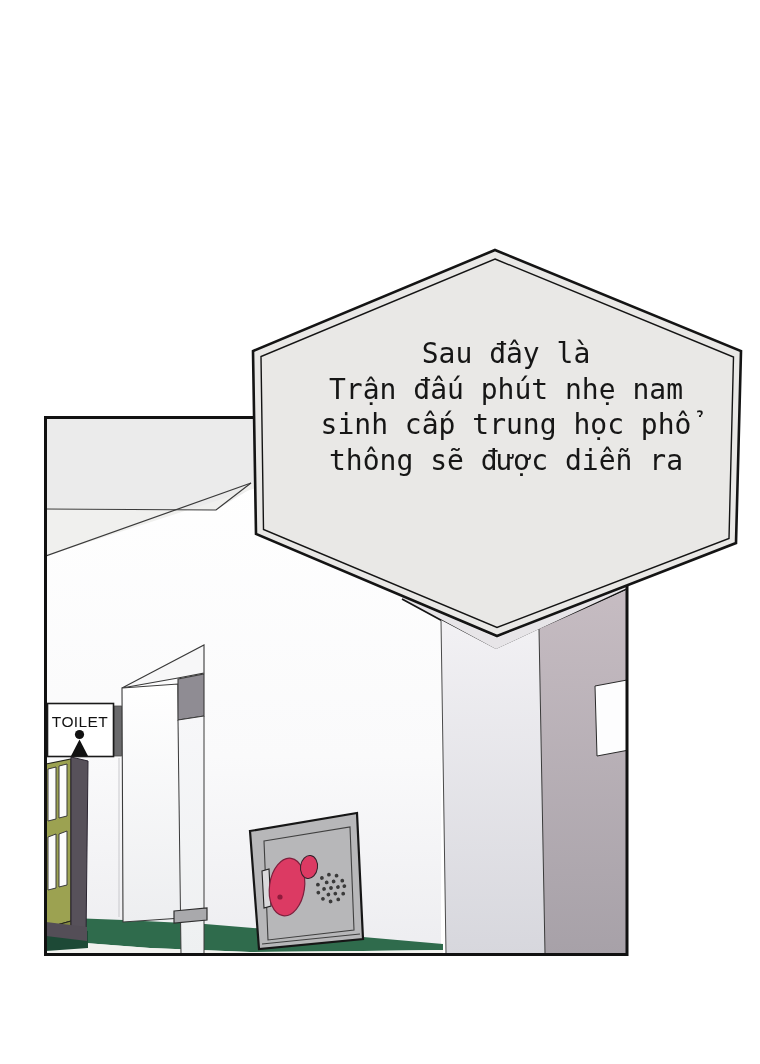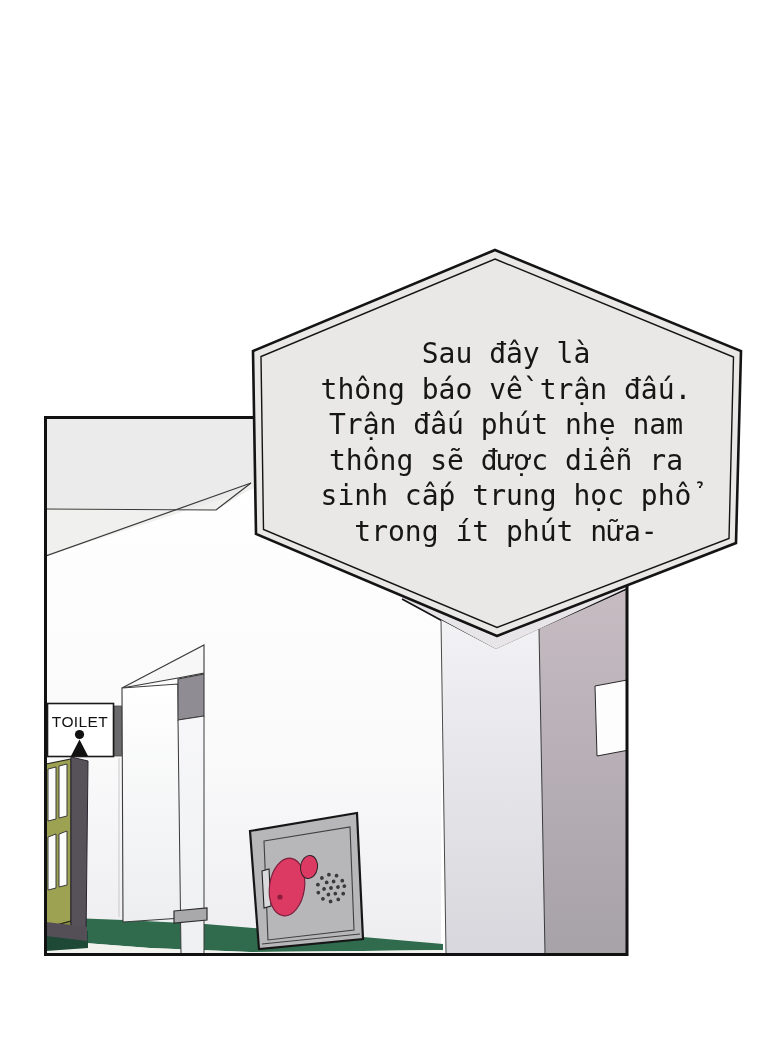--- a/index.html
+++ b/index.html
@@ -148,20 +148,18 @@
     <rect x="45.5" y="417.5" width="581.5" height="537" fill="none" stroke="#111111" stroke-width="3"></rect>
 
     <g>
       <polygon points="495,250 741,351 736,543 497,636 256,534 253,351" fill="#e9e8e6" stroke="#141414" stroke-width="2.6"></polygon>
       <polygon points="495,259 733.5,357 729,538.5 497,627.5 263.5,529.5 261,356.5" fill="none" stroke="#141414" stroke-width="1.4"></polygon>
     </g>
   </svg>
 
   <div class="bubble-text">
     <div>Sau đây là</div>
-    <div>thông báo về trận đấu.</div>
     <div>Trận đấu phút nhẹ nam</div>
+    <div>sinh cấp trung học phổ</div>
     <div>thông sẽ được diễn ra</div>
-    <div>sinh cấp trung học phổ</div>
-    <div>trong ít phút nữa-</div>
   </div>
 
 </div>
 
 </body></html>

